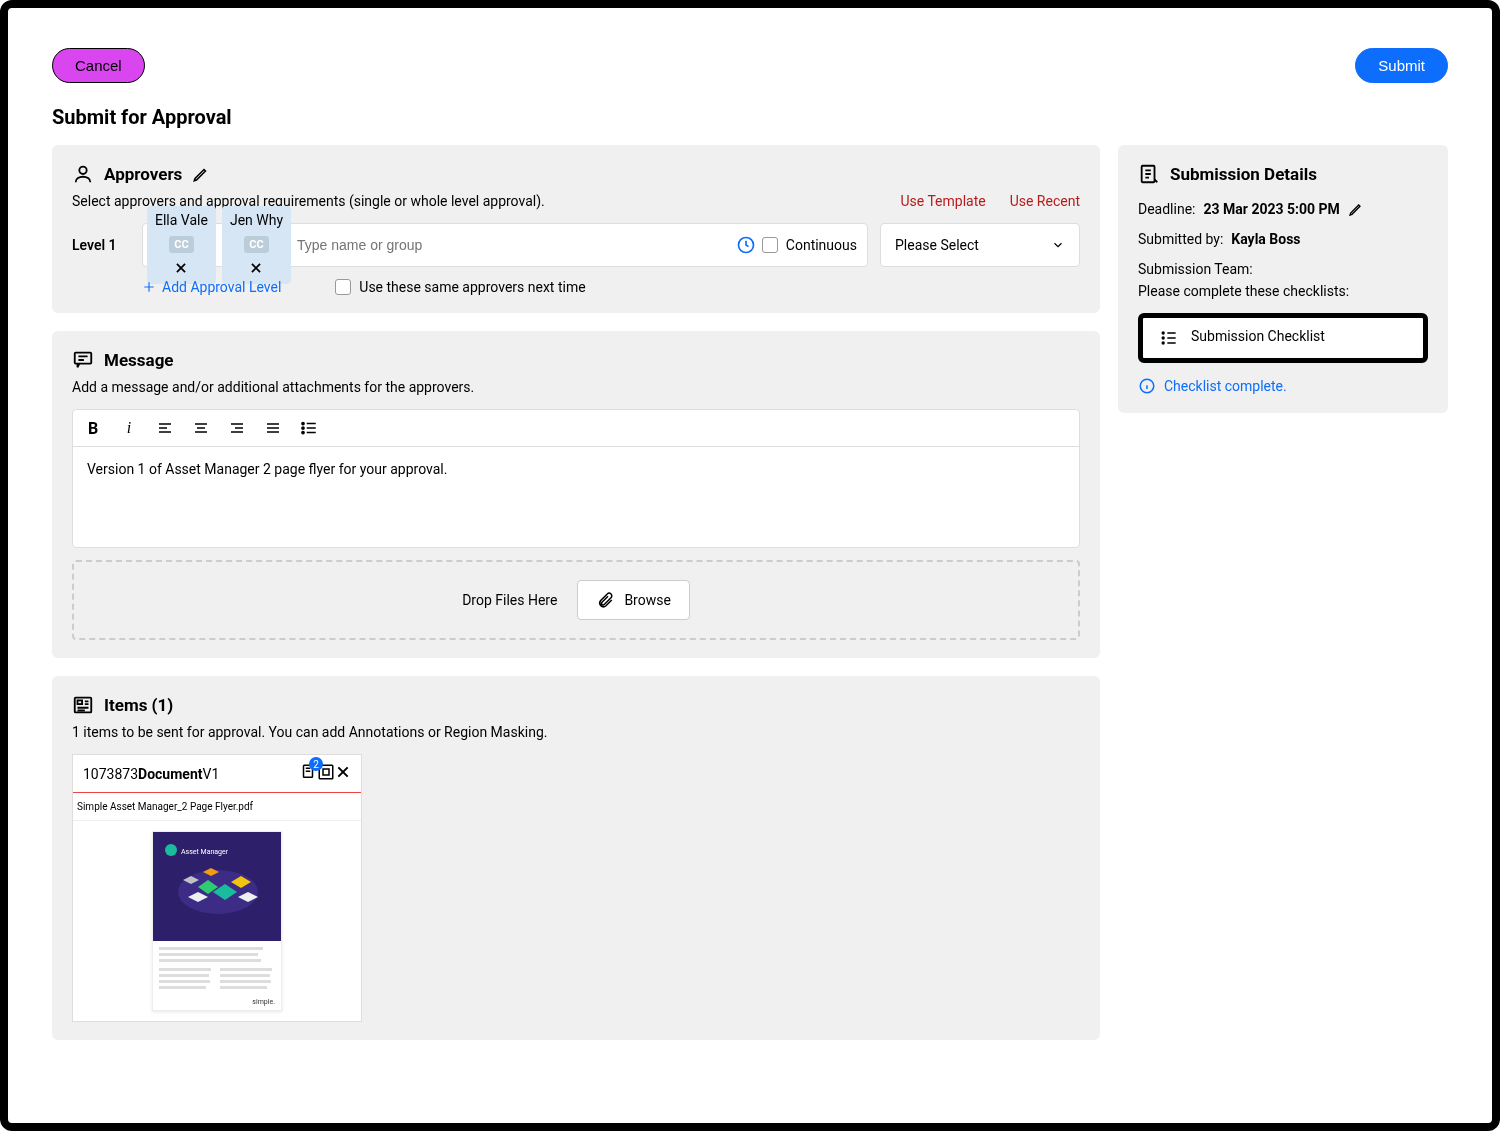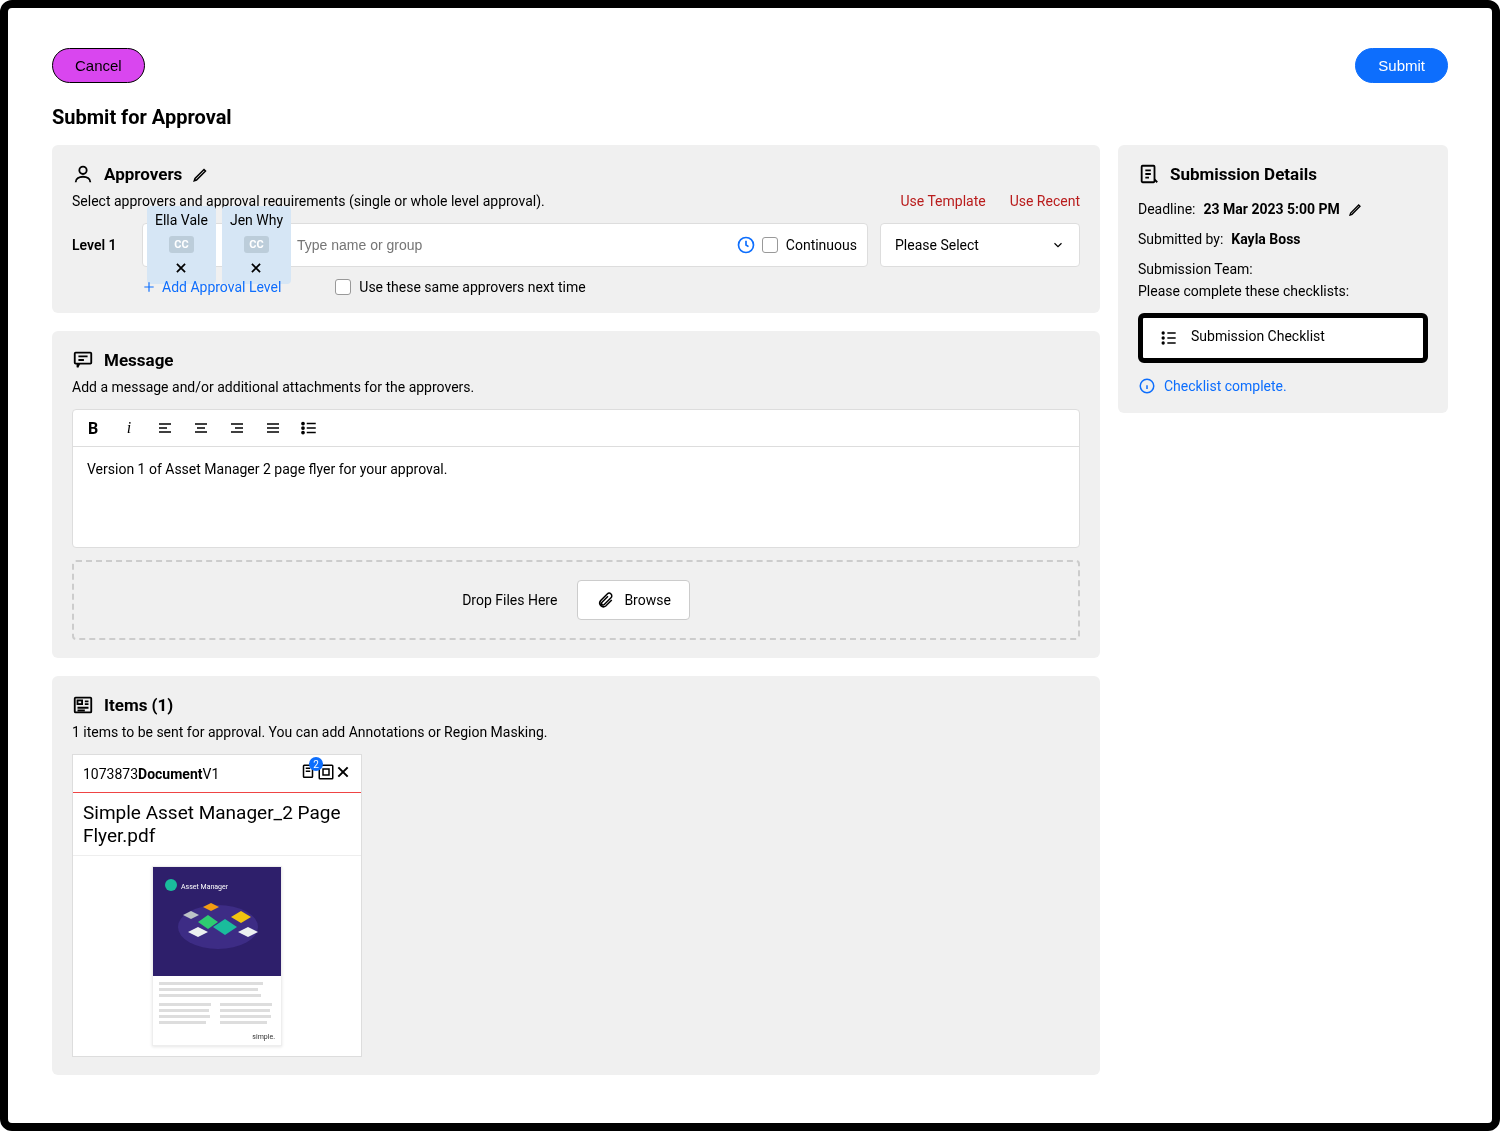--- a/index.html
+++ b/index.html
@@ -184,22 +184,22 @@
   font-size: 10px;
   width: 14px;
   height: 14px;
   border-radius: 50%;
   display: flex;
   align-items: center;
   justify-content: center;
 }
 .copy-wrap { position: relative; }
 .item-file {
-  padding: 8px 10px;
-  font-size: 19px;
+  padding: 8px 4px;
+  font-size: 10px;
   border-bottom: 1px solid #eee;
 }
 .thumb {
   height: 200px;
   padding: 8px;
   display: flex;
   align-items: center;
   justify-content: center;
 }
 .thumb-inner {

